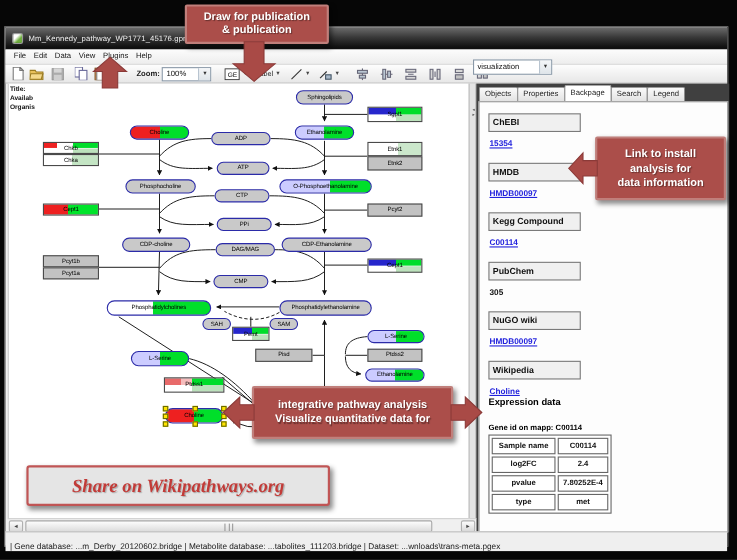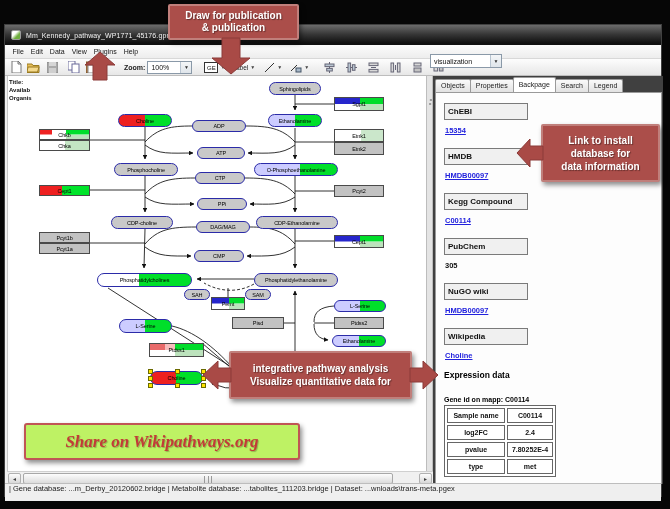--- a/index.html
+++ b/index.html
@@ -23,52 +23,52 @@
 .panel{position:absolute;left:428px;top:51px;width:230px;height:408px;background:#404040;}
 .tabs{position:absolute;left:2px;top:1px;right:0;height:15px;display:flex;align-items:flex-end;font-size:7px;color:#222;}
 .tab{border:1px solid #9a9a9a;border-bottom:none;background:linear-gradient(#fafafa,#e2e2e2);padding:2px 5px 2px 5px;border-radius:2px 2px 0 0;height:13px;}
 .tab + .tab{margin-left:-1px;}
 .tab.active{background:#fff;height:15px;padding-top:3px;position:relative;}
 .panel-body{position:absolute;left:2px;top:16px;right:1px;bottom:0;background:#fdfdfd;border:1px solid #9a9a9a;padding:0 0 0 8px;}
 .sect-header{width:84px;height:17px;border:1px solid #7a7a7a;background:#f0f0f0;font-weight:bold;font-size:8px;color:#111;display:flex;align-items:center;padding-left:3px;margin-top:13px;}
 .sect-header.first{margin-top:10px;}
 .sect-val{font-size:7.5px;font-weight:bold;margin:6px 0 0 1px;color:#111;height:9px;}
 .sect-val.link{color:#2222dd;text-decoration:underline;}
-.expr-title{font-size:8.5px;font-weight:bold;color:#000;margin-top:10px;}
+.expr-title{font-size:8.5px;font-weight:bold;color:#000;}
 .geneid{font-size:7px;font-weight:bold;color:#000;margin-top:16px;}
 .etable{border:1px solid #666;display:inline-block;padding:1px;margin-top:2px;background:#fff;}
 .etable .row{display:flex;}
 .etable .cell{border:1px solid #666;margin:1px;width:58px;height:15px;font-size:7px;font-weight:bold;display:flex;align-items:center;justify-content:center;color:#111;}
 .etable .cell.c2{width:46px;}
 .hscroll{position:absolute;left:2px;top:446px;width:426px;height:13px;background:#f0f0f0;border-top:1px solid #d0d0d0;}
 .sbtn{position:absolute;top:1px;width:13px;height:11px;background:linear-gradient(#fdfdfd,#d8d8d8);border:1px solid #b0b0b0;border-radius:2px;font-size:5px;color:#444;display:flex;align-items:center;justify-content:center;}
 .sthumb{position:absolute;left:16px;top:1px;width:370px;height:11px;background:linear-gradient(#fdfdfd,#dcdcdc);border:1px solid #a8a8a8;border-radius:2px;}
 .sgrip{position:absolute;left:50%;top:2px;width:8px;height:7px;margin-left:-4px;border-left:1px solid #999;border-right:1px solid #999;background:transparent;}
 .sgrip:after{content:"";position:absolute;left:3px;top:0;bottom:0;border-left:1px solid #999;}
-.statusbar{position:absolute;left:0;right:0;top:458px;height:18px;background:#efefef;border-top:1px solid #bdbdbd;font-size:7.5px;color:#1a1a1a;display:flex;align-items:flex-start;padding-left:4px;}
+.statusbar{position:absolute;left:0;right:0;top:458px;height:18px;background:#efefef;border-top:1px solid #bdbdbd;font-size:7.5px;color:#1a1a1a;display:flex;align-items:flex-end;padding-left:4px;}
 .node{position:absolute;font-size:5.5px;letter-spacing:-0.1px;color:#000;display:flex;align-items:center;justify-content:center;white-space:nowrap;}
 .met{border:1px solid #2b2ba8;border-radius:7px;}
 .gene{border:1px solid #4a4a4a;}
 .st-gray{background:#c9c9c9;}
 .st-grayg{background:#c2c2c2;}
 .st-redgreen{background:linear-gradient(90deg,#ee2020 0 50%,#00df2a 50% 100%);}
 .st-lavgreen{background:linear-gradient(90deg,#ccccff 0 50%,#00df2a 50% 100%);}
 .st-lavgreen2{background:linear-gradient(90deg,#ccccff 0 55%,#00df2a 55% 100%);}
 .st-whitegreen{background:linear-gradient(90deg,#ffffff 0 44%,#00df2a 44% 100%);}
 .st-redgreen-g{background:linear-gradient(90deg,#ee2020 0 45%,#00e42a 45% 100%);}
 .st-chkb{background-image:linear-gradient(90deg,#ee2222 0 24%,#ffffff 24% 53%,#00dd2a 53% 100%),linear-gradient(90deg,#ffffff 0 53%,#bce2bc 53% 100%);background-size:100% 50%,100% 50%;background-position:top,bottom;background-repeat:no-repeat;}
 .st-chka{background:linear-gradient(90deg,#ffffff 0 52%,#c4e5c4 52% 100%);}
 .st-bluegreen{background-image:linear-gradient(90deg,#2626cc 0 52%,#00dd2a 52% 100%),linear-gradient(90deg,#ffffff 0 52%,#bce2bc 52% 100%);background-size:100% 50%,100% 50%;background-position:top,bottom;background-repeat:no-repeat;}
 .st-etnk1{background:linear-gradient(90deg,#ffffff 0 55%,#cbe7cb 55% 100%);}
 .st-ptdss1{background-image:linear-gradient(90deg,#e86a6a 0 28%,#f6bcbc 28% 47%,#00dd2a 47% 100%),linear-gradient(90deg,#ffffff 0 47%,#bce2bc 47% 100%);background-size:100% 50%,100% 50%;background-position:top,bottom;background-repeat:no-repeat;}
 .handle{position:absolute;width:5px;height:5px;background:#ffe400;border:1px solid #6a6a00;}
 .pw-info{position:absolute;left:1px;top:2px;font-size:6px;font-weight:bold;color:#111;line-height:8px;}
 .callout{position:absolute;background:#ab4e4a;border:2px solid #c07f7b;border-radius:2px;color:#fff;font-weight:bold;text-align:center;display:flex;flex-direction:column;align-items:center;justify-content:center;box-shadow:2px 3px 5px rgba(0,0,0,.45);text-shadow:1px 1px 1px rgba(0,0,0,.4);}
 .arrow-svg{position:absolute;overflow:visible;}
-.share{position:absolute;background:#bef264;border:2px solid #c05555;border-radius:3px;color:#c23b38;font-family:"Liberation Serif",serif;font-style:italic;font-weight:bold;display:flex;align-items:center;justify-content:center;box-shadow:2px 3px 5px rgba(0,0,0,.45);text-shadow:1px 1px 1px rgba(0,0,0,.25);}
+.share{position:absolute;background:#e5e5e5;border:2px solid #c05555;border-radius:3px;color:#c23b38;font-family:"Liberation Serif",serif;font-style:italic;font-weight:bold;display:flex;align-items:center;justify-content:center;box-shadow:2px 3px 5px rgba(0,0,0,.45);text-shadow:1px 1px 1px rgba(0,0,0,.25);}
 .viscombo{position:absolute;left:430px;top:54px;width:72px;height:14px;}
 </style>
 </head>
 <body>
 
 <div class="page">
   <div class="window">
     <div class="titlebar">
       <span class="app-icon"></span>
       <span class="title-text">Mm_Kennedy_pathway_WP1771_45176.gpml</span>
@@ -324,21 +324,21 @@
     <div>&amp; publication</div>
   </div>
   <svg class="arrow-svg" style="left:206px;top:38px" width="50" height="40">
     <polygon points="16,0 34,0 34,20 44,20 25,36 6,20 16,20" fill="#a94a46" stroke="#8b3a38"></polygon>
   </svg>
   <svg class="arrow-svg" style="left:85px;top:52px" width="30" height="28">
     <polygon points="15,0 30,13 22,13 22,28 8,28 8,13 0,13" fill="#a94a46" stroke="#8b3a38"></polygon>
   </svg>
   <div class="callout" style="left:541px;top:124px;width:119px;height:58px;font-size:10px;line-height:13px;">
     <div>Link  to install</div>
-    <div>database  for</div>
+    <div>analysis  for</div>
     <div>data information</div>
   </div>
   <svg class="arrow-svg" style="left:515px;top:137px" width="30" height="32">
     <polygon points="2,16 15,2 15,9 28,9 28,23 15,23 15,30" fill="#a94a46" stroke="#8b3a38"></polygon>
   </svg>
   <div class="callout" style="left:229px;top:351px;width:183px;height:48px;font-size:10px;line-height:13px;">
     <div>integrative pathway analysis</div>
     <div>Visualize quantitative data  for</div>
   </div>
   <svg class="arrow-svg" style="left:201px;top:359px" width="32" height="32">

